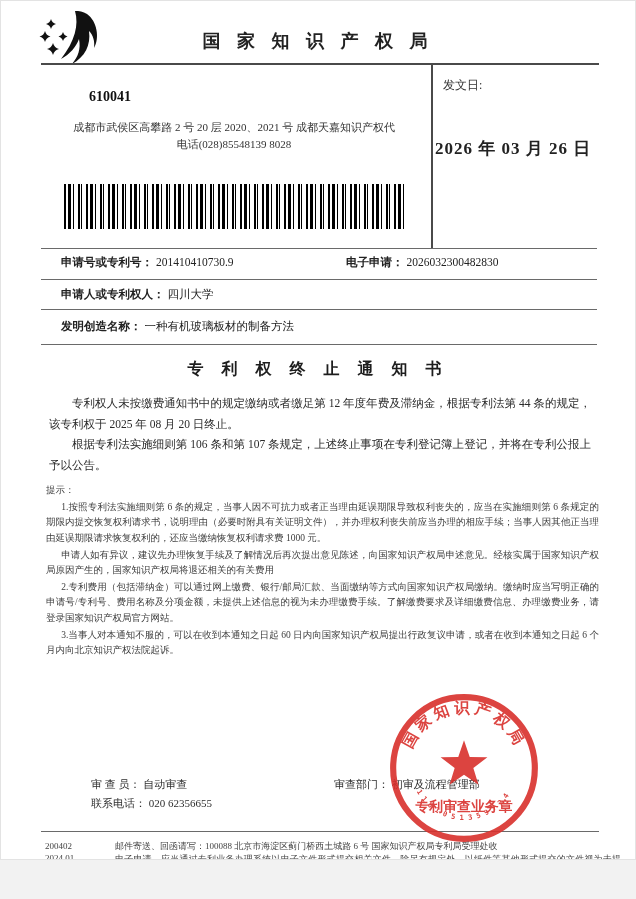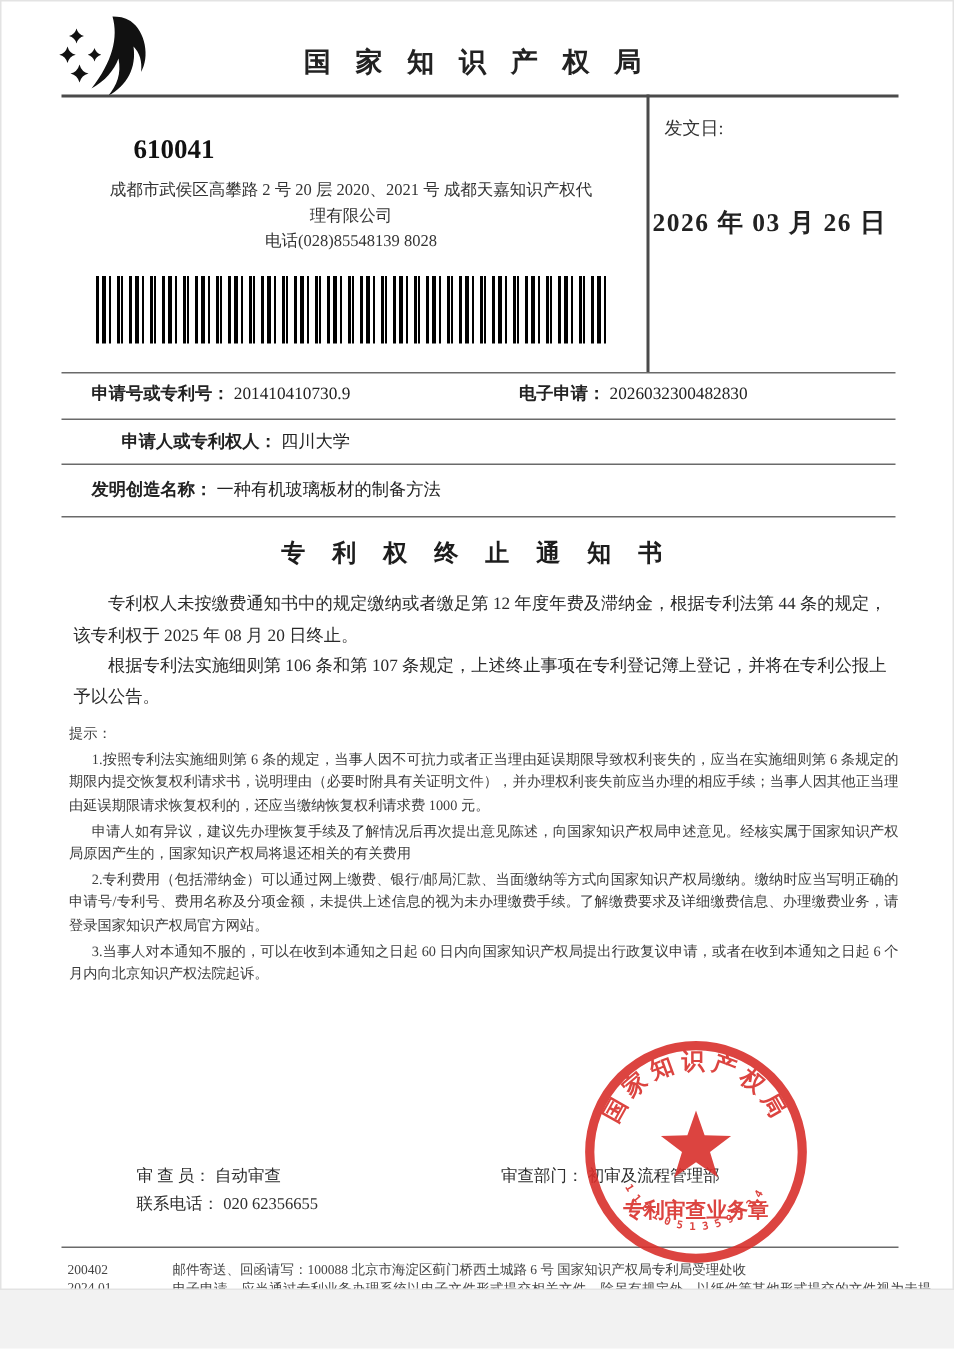--- a/index.html
+++ b/index.html
@@ -9,21 +9,21 @@
     font-family:"Liberation Serif","DejaVu Serif",serif;color:#2b2b2b;
   }
   .abs{position:absolute;}
   .hline{position:absolute;background:#4a4a4a;height:2px;}
   .hline.thin{height:1px;background:#6a6a6a;}
   .vline{position:absolute;background:#4a4a4a;width:2px;}
   .header-title{
     left:0;right:0;top:28px;text-align:center;font-size:18px;
     letter-spacing:6px;font-weight:600;color:#222;
   }
-  .postcode{left:88px;top:88px;font-size:18px;font-weight:bold;color:#111;}
+  .postcode{left:88px;top:88px;font-size:14px;font-weight:bold;color:#111;}
   .addr{left:48px;top:118px;width:370px;text-align:center;font-size:11px;
     line-height:17px;color:#333;}
   .dispatch-label{left:442px;top:76px;font-size:12px;color:#333;}
   .dispatch-date{left:434px;top:136px;width:196px;font-size:17px;font-weight:600;
     letter-spacing:1px;color:#222;}
   .barcode{
     left:63px;top:183px;width:342px;height:45px;
     background:repeating-linear-gradient(90deg,
       #000 0 2px,#fff 2px 4px,#000 4px 7px,#fff 7px 9px,
       #000 9px 10px,#fff 10px 14px,#000 14px 16px,#fff 16px 17px,
@@ -63,40 +63,39 @@
   </svg>
 
   <div class="abs header-title">国 家 知 识 产 权 局</div>
 
   <div class="hline" style="left:40px;right:36px;top:62px;"></div>
   <div class="vline" style="left:430px;top:62px;height:185px;"></div>
 
   <div class="abs postcode">610041</div>
   <div class="abs addr">
     <div>成都市武侯区高攀路 2 号 20 层 2020、2021 号 成都天嘉知识产权代</div>
-    <div>理有限公司</div>
     <div>电话(028)85548139 8028</div>
   </div>
 
   <div class="abs dispatch-label">发文日:</div>
   <div class="abs dispatch-date">2026 年 03 月 26 日</div>
 
   <div class="abs barcode"></div>
 
   <div class="hline thin" style="left:40px;right:38px;top:247px;"></div>
   <div class="abs frow" style="left:60px;top:254px;">
     <b>申请号或专利号：</b>
     <span>201410410730.9</span>
   </div>
   <div class="abs frow" style="left:345px;top:254px;">
     <b>电子申请：</b>
     <span>2026032300482830</span>
   </div>
   <div class="hline thin" style="left:40px;right:38px;top:278px;"></div>
-  <div class="abs frow" style="left:60px;top:286px;margin-left:20px;">
+  <div class="abs frow" style="left:60px;top:286px;">
     <b>申请人或专利权人：</b>
     <span>四川大学</span>
   </div>
   <div class="hline thin" style="left:40px;right:38px;top:308px;"></div>
   <div class="abs frow" style="left:60px;top:318px;">
     <b>发明创造名称：</b>
     <span>一种有机玻璃板材的制备方法</span>
   </div>
   <div class="hline thin" style="left:40px;right:38px;top:343px;"></div>
 

